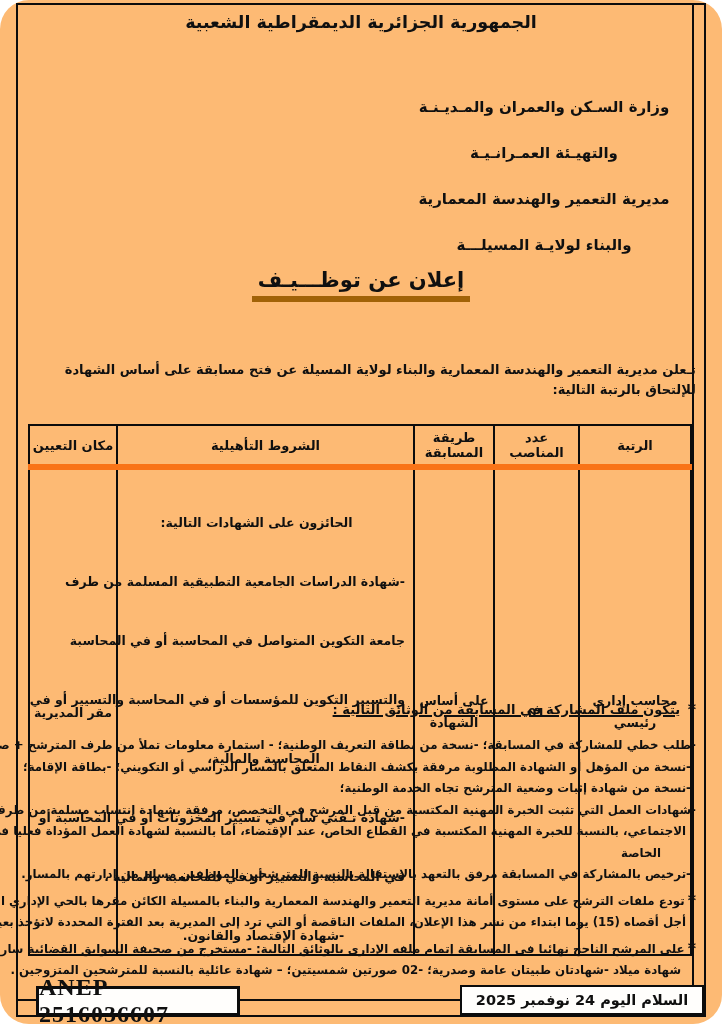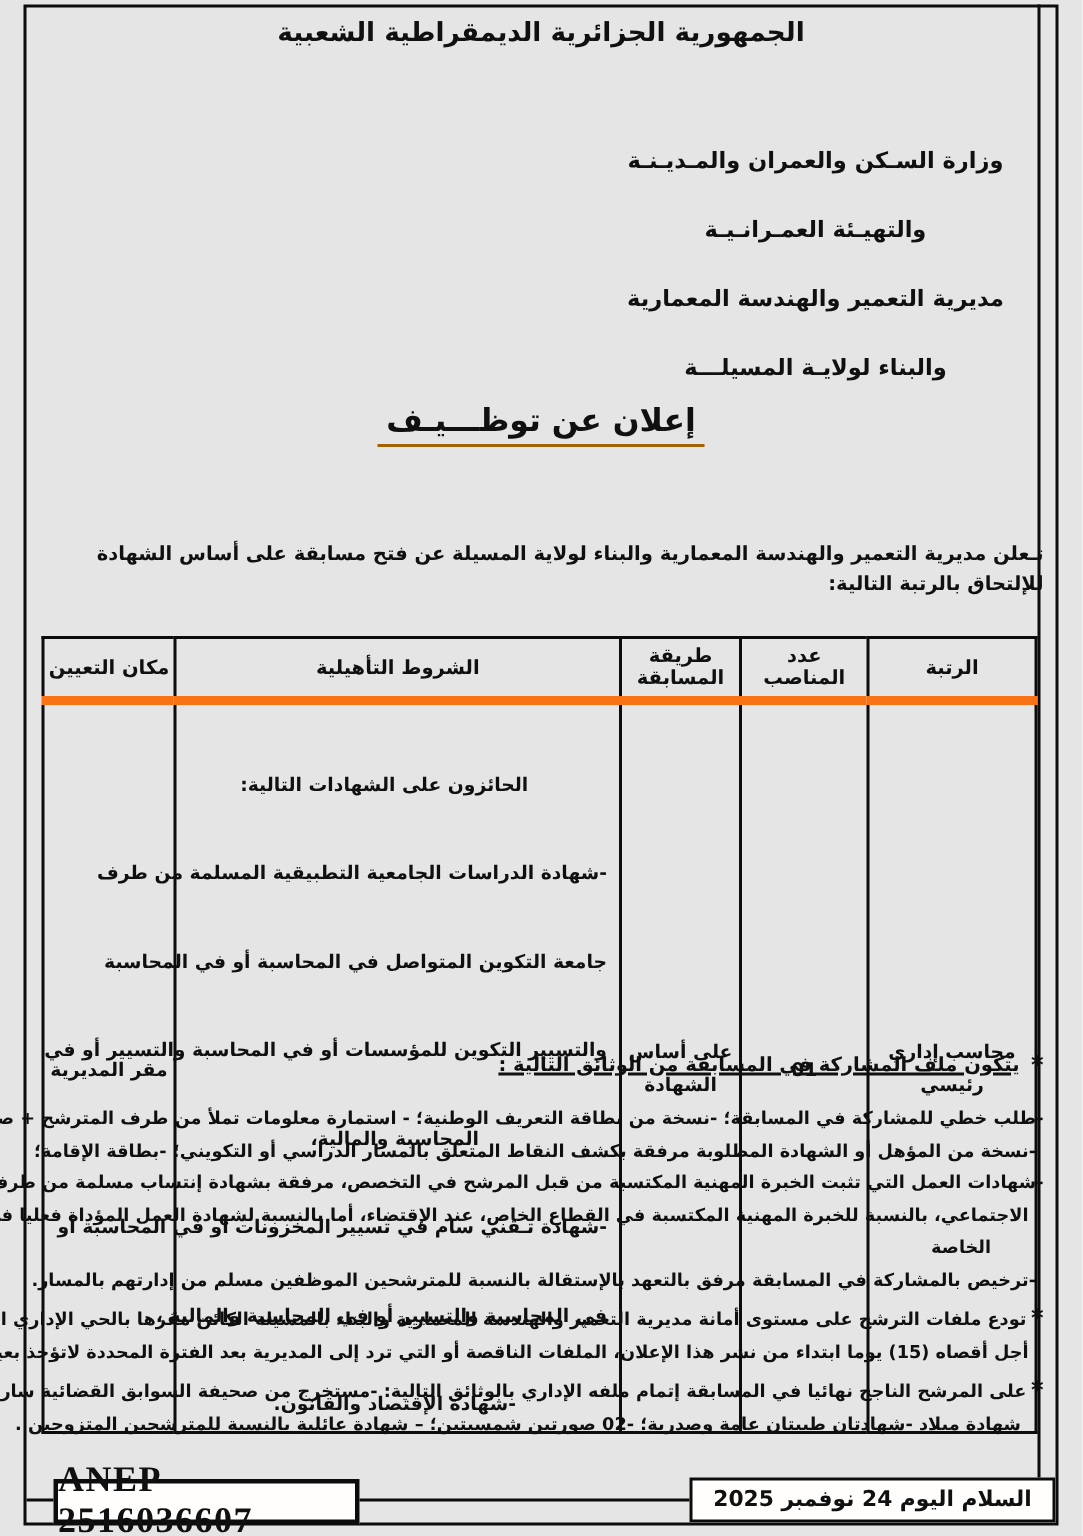--- a/index.html
+++ b/index.html
@@ -3,36 +3,36 @@
 <meta charset="utf-8">
 <style>
   html,body{margin:0;padding:0;}
   body{
     width:722px;height:1024px;
     background:#ffffff;
     font-family:"DejaVu Sans", sans-serif;
     color:#101010;
     overflow:hidden;
   }
-  .page{position:relative;width:722px;height:1024px;background:#e5e5e5;direction:rtl;}
+  .page{position:relative;width:722px;height:1024px;background:#fdba74;direction:rtl;border-radius:29px;}
 
   
   .frame{position:absolute;left:16px;top:3px;width:686px;height:1010px;border:2px solid #0c0c0c;}
   .inner-right-line{position:absolute;left:692px;top:3px;width:2px;height:994px;background:#0c0c0c;}
   .bottom-rule{position:absolute;left:18px;top:999px;width:684px;height:2px;background:#0c0c0c;}
 
   .republic{position:absolute;top:12px;left:0;right:0;text-align:center;
     font-size:17.5px;font-weight:700;letter-spacing:0.5px;}
 
   .ministry{position:absolute;top:84px;right:42px;width:272px;text-align:center;}
   .ministry div{height:46px;line-height:46px;font-size:15px;font-weight:700;white-space:nowrap;}
 
   .title-wrap{position:absolute;top:268px;left:0;right:0;text-align:center;}
   .title-wrap span{display:inline-block;font-size:21px;font-weight:700;
-    border-bottom:2px solid #a16207;padding:0 6px 4px 6px;}
+    border-bottom:6px solid #a16207;padding:0 6px 4px 6px;}
 
   .intro{position:absolute;top:360px;right:26px;left:30px;
     font-size:13px;font-weight:700;text-align:right;line-height:20px;}
 
   table.jobs{position:absolute;top:424px;right:30px;width:662px;
     border-collapse:collapse;direction:rtl;table-layout:fixed;}
   table.jobs th, table.jobs td{border:2px solid #0c0c0c;font-weight:700;vertical-align:middle;}
   table.jobs th{height:36px;font-size:13px;text-align:center;border-bottom:6px solid #f97316;}
   table.jobs td{height:226px;font-size:12.5px;text-align:center;}
   td.cond{padding:6px 8px 6px 4px;text-align:right;}
@@ -125,20 +125,21 @@
     </tbody>
   </table>
 
   <div class="docs">
     <div class="docs-heading">
       <span class="star">*</span>
       <span class="h-text">يتكون ملف المشاركة في المسابقة من الوثائق التالية :</span>
     </div>
     <div class="dline">-طلب خطي للمشاركة في المسابقة؛  -نسخة من بطاقة التعريف الوطنية؛  - استمارة معلومات تملأ من طرف المترشح + صورة شمسية؛</div>
     <div class="dline ind5">-نسخة من المؤهل أو الشهادة المطلوبة مرفقة بكشف النقاط المتعلق بالمسار الدراسي أو التكويني؛ -بطاقة الإقامة؛</div>
+    <div class="dline ind5">-نسخة من شهادة إثبات وضعية المترشح تجاه الخدمة الوطنية؛</div>
     <div class="dline">-شهادات العمل التي تثبت الخبرة المهنية المكتسبة من قبل المرشح في التخصص، مرفقة بشهادة إنتساب مسلمة من طرف هيئة الضمان</div>
     <div class="dline ind10">الاجتماعي، بالنسبة للخبرة المهنية المكتسبة في القطاع الخاص، عند الإقتضاء، أما بالنسبة لشهادة العمل المؤداة فعليا في إطار العقود</div>
     <div class="dline ind35">الخاصة</div>
     <div class="dline ind5">-ترخيص بالمشاركة في المسابقة مرفق بالتعهد بالإستقالة بالنسبة للمترشحين الموظفين مسلم من إدارتهم بالمسار.</div>
 
     <div class="dline note">
       <span class="star">*</span><span>تودع ملفات الترشح على مستوى أمانة مديرية التعمير والهندسة المعمارية والبناء بالمسيلة الكائن مقرها بالحي الإداري الجديد 600 مسكن في</span>
     </div>
     <div class="dline ind10">أجل أقصاه (15) يوما ابتداء من نشر هذا الإعلان، الملفات الناقصة أو التي ترد إلى المديرية بعد الفترة المحددة لاتؤخذ بعين الاعتبار</div>
 

